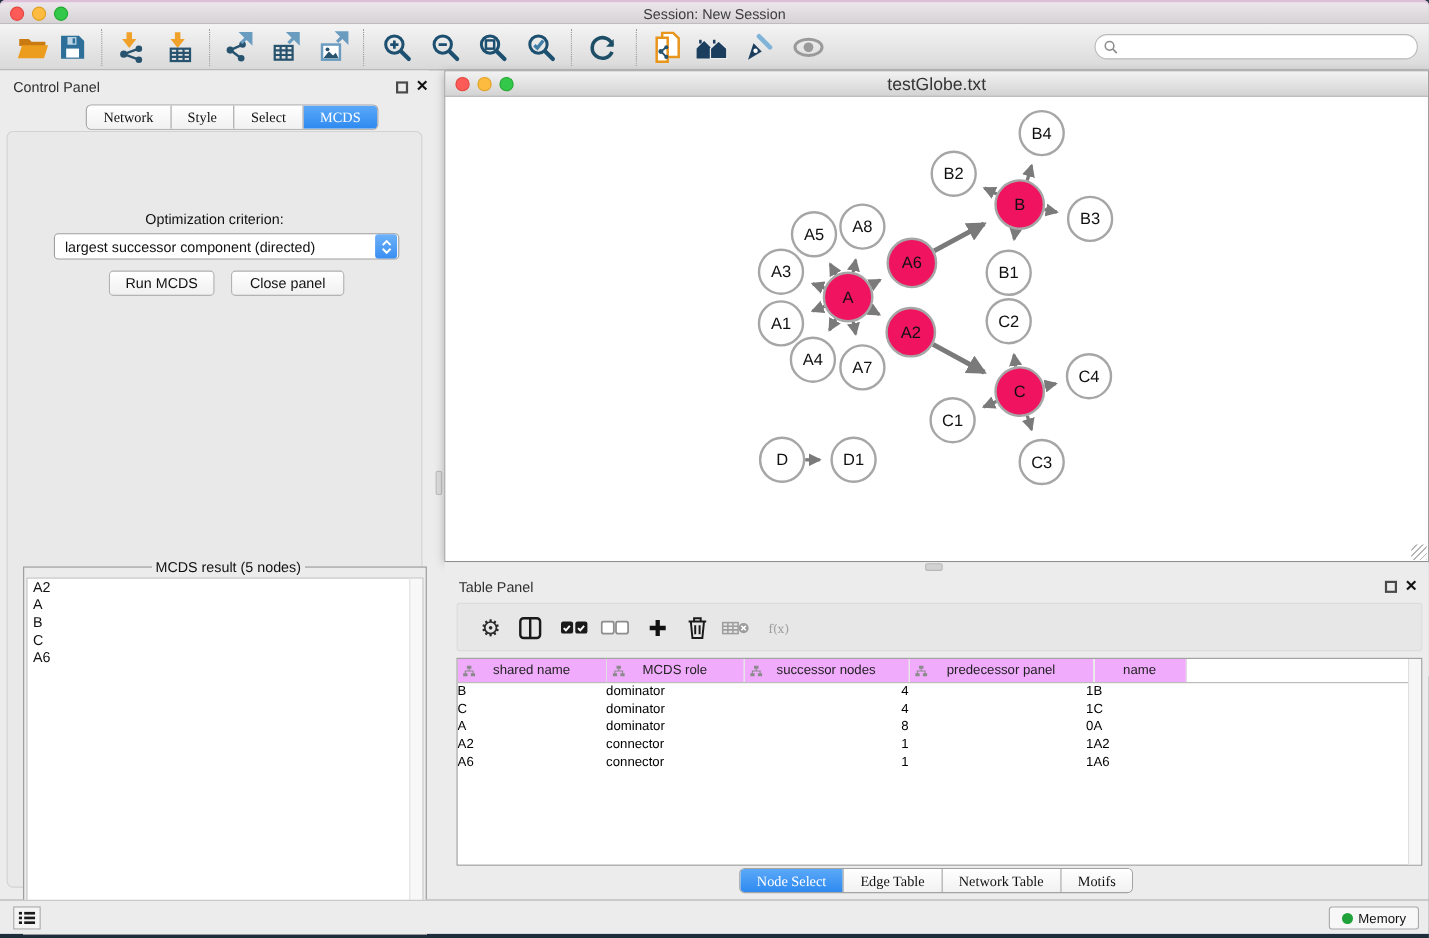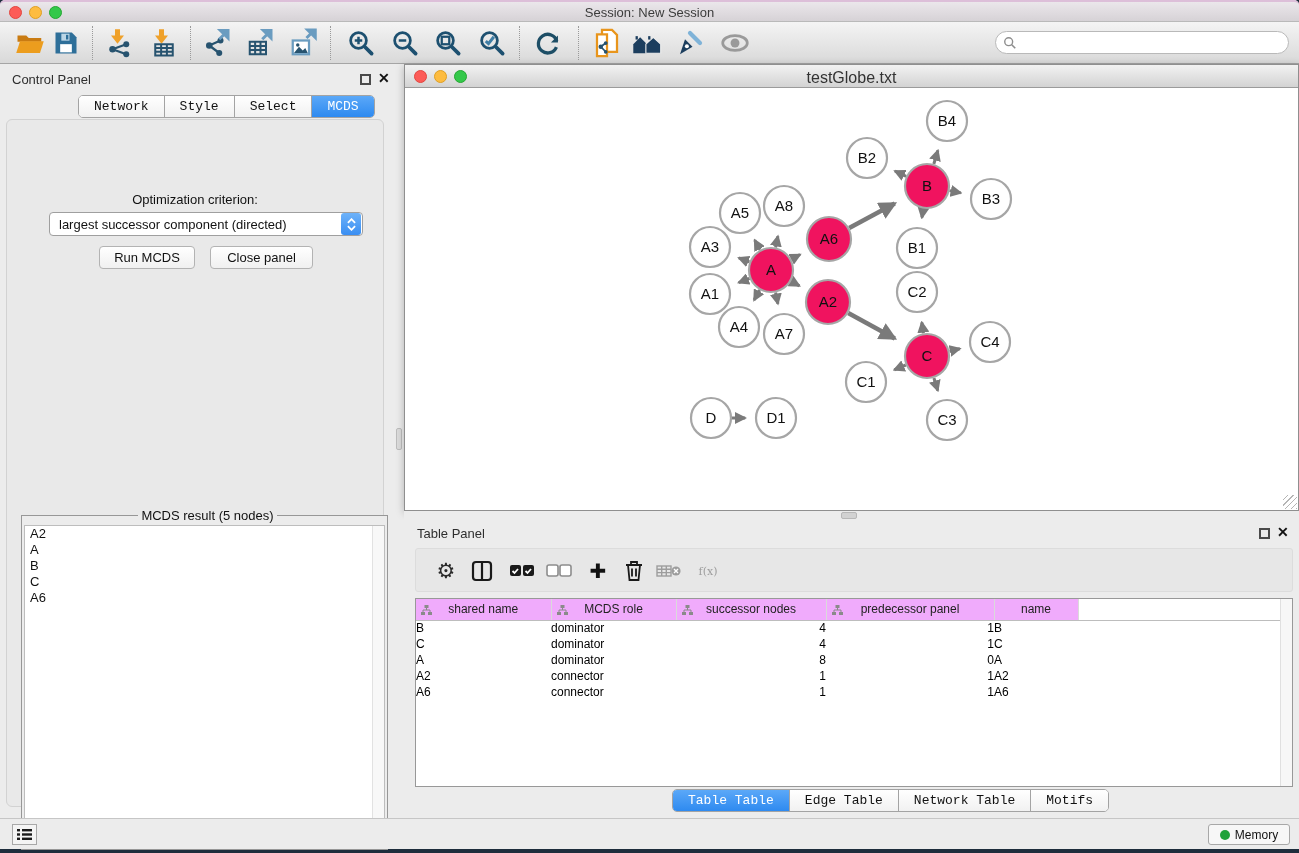--- a/index.html
+++ b/index.html
@@ -29,21 +29,21 @@
   
   #control-panel { position:absolute; left:0; top:64px; width:390px; height:754px; background:#ececec; }
   .panel-title { font-size:13px; color:#2e2e2e; }
   #cp-header { position:absolute; left:12px; top:8px; }
   .float-btn { position:absolute; width:11px; height:11px; border:2px solid #4a4a4a; display:inline-block; }
   .close-btn { position:absolute; font-size:14px; font-weight:bold; color:#111; line-height:11px; }
   #cp-float { left:360px; top:10px; } #cp-close { left:378px; top:9px; }
 
   .seg { display:flex; height:23px; border:1px solid #a3a3a3; border-radius:5px; overflow:hidden; background:#fff; }
   .seg .segbtn { border:none; border-left:1px solid #a3a3a3; background:linear-gradient(#ffffff,#f1f1f1);
-    font-size:13px; color:#111; padding:0 15px; font-family:Liberation Mono, monospace; cursor:default; white-space:nowrap;text-align:right; }
+    font-size:13px; color:#111; padding:0 15px; font-family:Liberation Serif, serif; cursor:default; white-space:nowrap;text-align:right; }
   .seg .segbtn:first-child { border-left:none; }
   .seg .segbtn.active { background:linear-gradient(#5ba8f8,#2e8af0); color:#fff; }
   #cp-tabs { position:absolute; left:78px; top:31px; }
 
   #cp-card { position:absolute; left:6px; top:55px; width:378px; height:688px;
     background:#e9e9e9; border:1px solid #d2d2d2; border-radius:6px; }
   #opt-label { position:absolute; left:0; right:0; top:72px; text-align:center; font-size:13px; color:#111; }
   #opt-select { position:absolute; left:42px; top:92px; width:314px; height:24px; background:#fff;
     border:1px solid #9f9f9f; border-radius:4px; display:flex; align-items:center; }
   #opt-select .val { flex:1; font-size:13px; color:#111; padding-left:9px; white-space:nowrap; overflow:hidden; }
@@ -519,21 +519,21 @@
               <td class="r">1</td>
               <td class="l">A6</td>
               <td></td>
             </tr>
           </tbody>
       </table>
       <div id="table-vscroll"></div>
     </div>
 
     <div class="seg" id="bottom-tabs">
-      <button class="segbtn active">Table Table</button>
+      <button class="segbtn active">Node Select</button>
       <button class="segbtn">Edge Table</button>
       <button class="segbtn">Network Table</button>
       <button class="segbtn">Motifs</button>
     </div>
   </div>
 
   <div id="statusbar">
     <div id="list-btn">
       <svg width="15" height="13" viewBox="0 0 15 13">
           <g fill="#1a1a1a">

